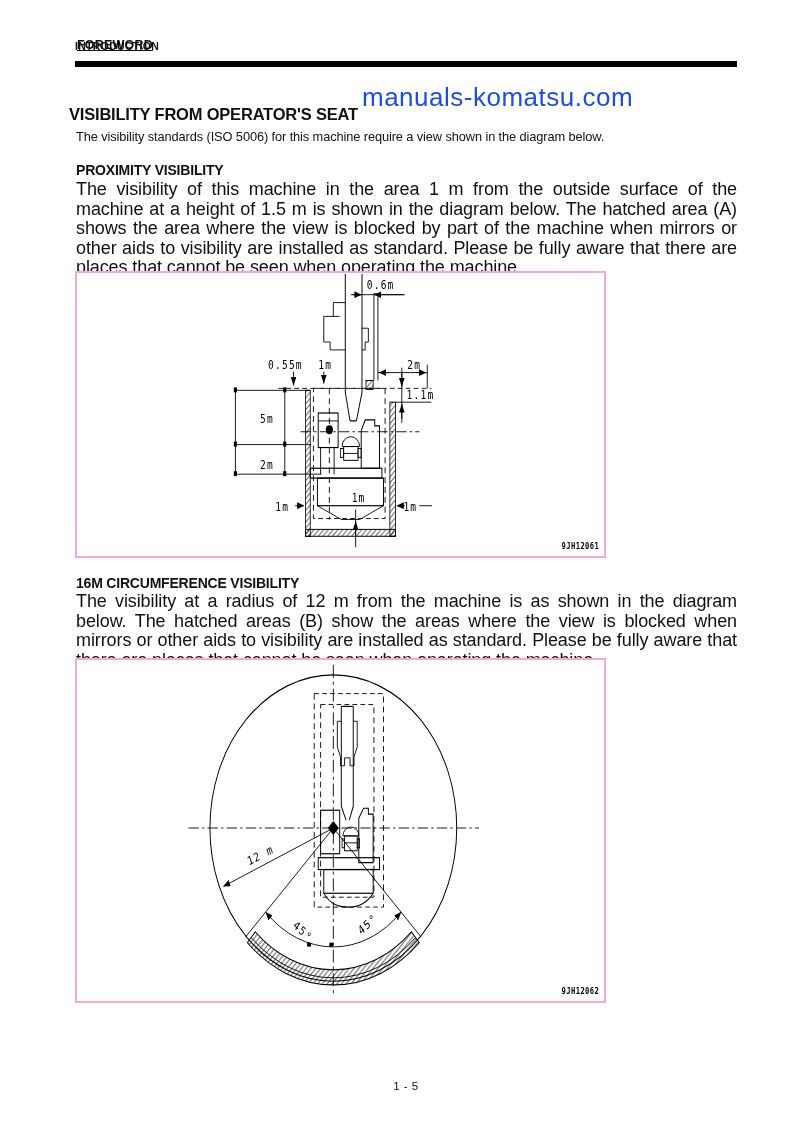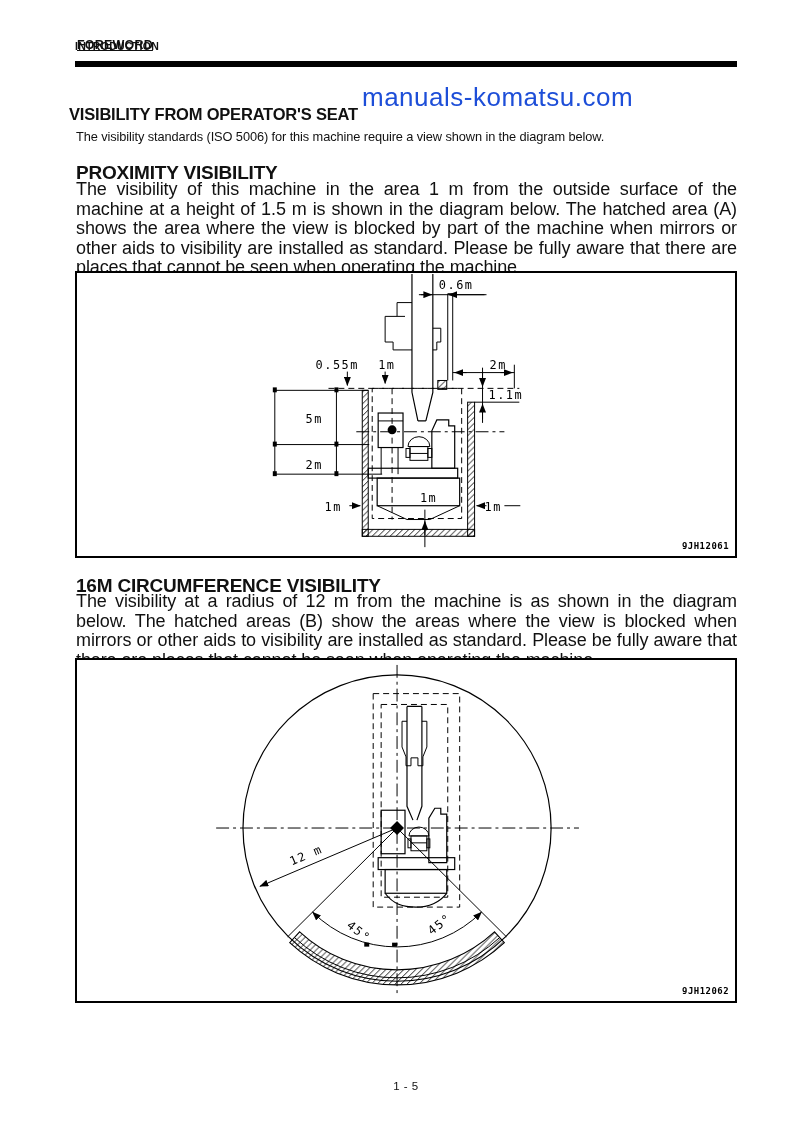--- a/index.html
+++ b/index.html
@@ -7,25 +7,25 @@
     position:relative;width:793px;height:1123px;background:#ffffff;
     font-family:"Liberation Sans", sans-serif;color:#111;overflow:hidden;
     margin:0 auto;
   }
   .hdr-left{position:absolute;left:77px;top:38px;font-size:12.5px;font-weight:bold;letter-spacing:.2px;text-decoration:underline;}
   .hdr-right{position:absolute;left:75px;top:40px;width:662px;text-align:left;font-size:10.5px;font-weight:bold;letter-spacing:.3px;}
   .hdr-rule{position:absolute;left:75px;top:61px;width:662px;height:6px;background:#000;}
   .watermark{position:absolute;left:362px;top:82px;font-size:26px;letter-spacing:.5px;color:#1d4ed8;}
   .doc-title{position:absolute;left:69px;top:105px;font-size:16.5px;font-weight:bold;letter-spacing:-.2px;}
   .intro{position:absolute;left:76px;top:129px;width:662px;font-size:12.8px;letter-spacing:-.1px;}
-  .sec-h{position:absolute;left:76px;font-size:19px;font-weight:bold;letter-spacing:-.2px;}
+  .sec-h{position:absolute;left:76px;font-size:14px;font-weight:bold;letter-spacing:-.2px;}
   .sec-h1{top:162px;} .sec-h2{top:575px;}
   .sec-p{position:absolute;left:76px;width:661px;font-size:18px;line-height:19.6px;letter-spacing:-.1px;text-align:justify;}
   .sec-p1{top:180px;} .sec-p2{top:592px;}
-  .figure{position:absolute;left:75px;width:662px;border:2px solid #000000;box-sizing:border-box;background:#fff;}
+  .figure{position:absolute;left:75px;width:531px;border:2px solid #f9a8d4;box-sizing:border-box;background:#fff;}
   .fig1{top:271px;height:287px;}
   .fig2{top:658px;height:345px;}
   .figure svg{display:block;width:100%;height:100%;}
   .page-num{position:absolute;left:75px;top:1080px;width:662px;text-align:center;font-size:11.5px;letter-spacing:.5px;}
   
   .ln{stroke:#000;stroke-width:1.2;fill:none;}
   .thin{stroke:#000;stroke-width:1;fill:none;}
   .dash{stroke:#000;stroke-width:1;fill:none;stroke-dasharray:6 4;}
   .dashdot{stroke:#000;stroke-width:1;fill:none;stroke-dasharray:13 4 3 4;}
   .dim{font-family:"DejaVu Sans Mono", monospace;font-size:12px;letter-spacing:1.5px;fill:#000;}

